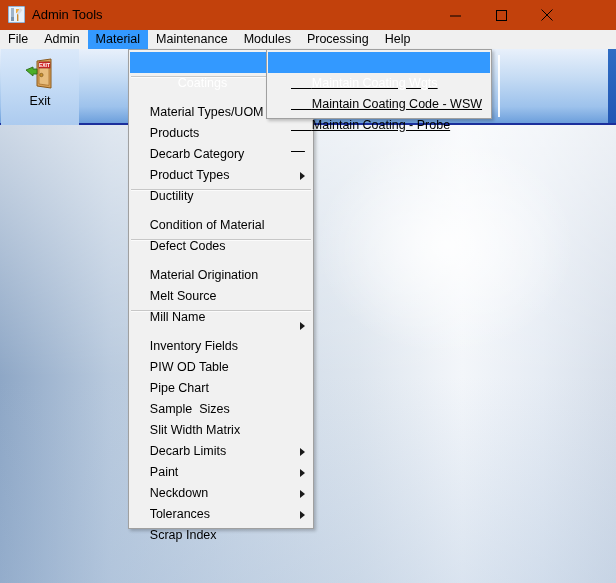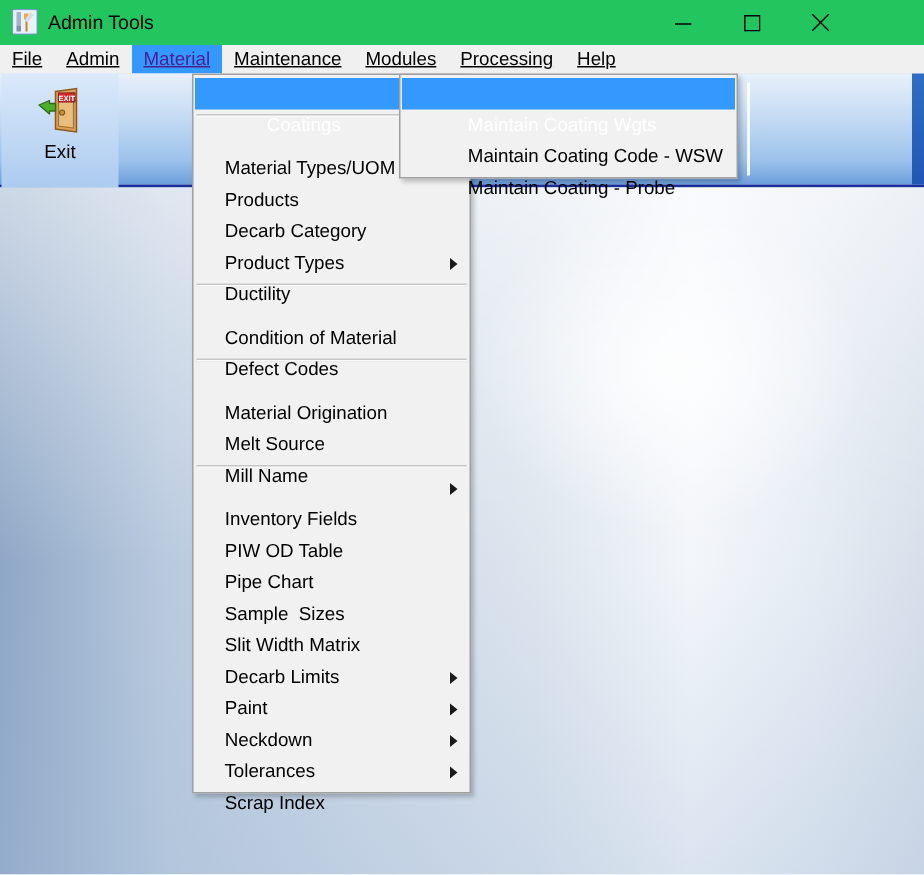--- a/index.html
+++ b/index.html
@@ -21,21 +21,21 @@
     height: 583px;
     background: #ffffff;
     overflow: hidden;
   }
 
   
   #title-bar {
     position: absolute;
     left: 0; top: 0;
     width: 616px; height: 30px;
-    background: #22c55e;
+    background: #c2410c;
     border-bottom: 1px solid #ffffff;
   }
   #app-icon {
     position: absolute;
     left: 8px; top: 6px;
     width: 17px; height: 17px;
   }
   #title-text {
     position: absolute;
     left: 32px; top: 6px;
@@ -69,25 +69,24 @@
     font-size: 12.5px;
   }
   .menu-bar-item {
     display: inline-block;
     height: 19px;
     line-height: 19px;
     padding: 0 8px;
     color: #000;
     cursor: default;
     vertical-align: top;
-    text-decoration: underline;
   }
   .menu-bar-item.active {
     background: #3399ff;
-    color: #4c1d95;
+    color: #000000;
   }
 
   
   #toolbar {
     position: absolute;
     left: 0; top: 49px;
     width: 616px; height: 76px;
     background: linear-gradient(to bottom, #e8f0fb 0%, #c6dcf4 38%, #9dc2ec 78%, #6c9fdc 100%);
     border-bottom: 2px solid #1b2f9c;
     box-sizing: border-box;
@@ -201,20 +200,21 @@
   #submenu {
     position: absolute;
     left: 266px; top: 49px;
     width: 226px;
     background: #f1f1f1;
     border: 1px solid #a0a0a0;
     box-sizing: border-box;
     padding: 2px 0 3px 0;
     box-shadow: 2px 2px 3px rgba(0,0,0,0.22);
     font-size: 12.5px;
+    text-decoration: underline;
   }
   #submenu .menu-item { padding-left: 24px; }
   #submenu .menu-item.highlight { padding-left: 23px; }
 </style>
 </head>
 <body>
 
 <div id="app-window">
 
   <div id="title-bar">

